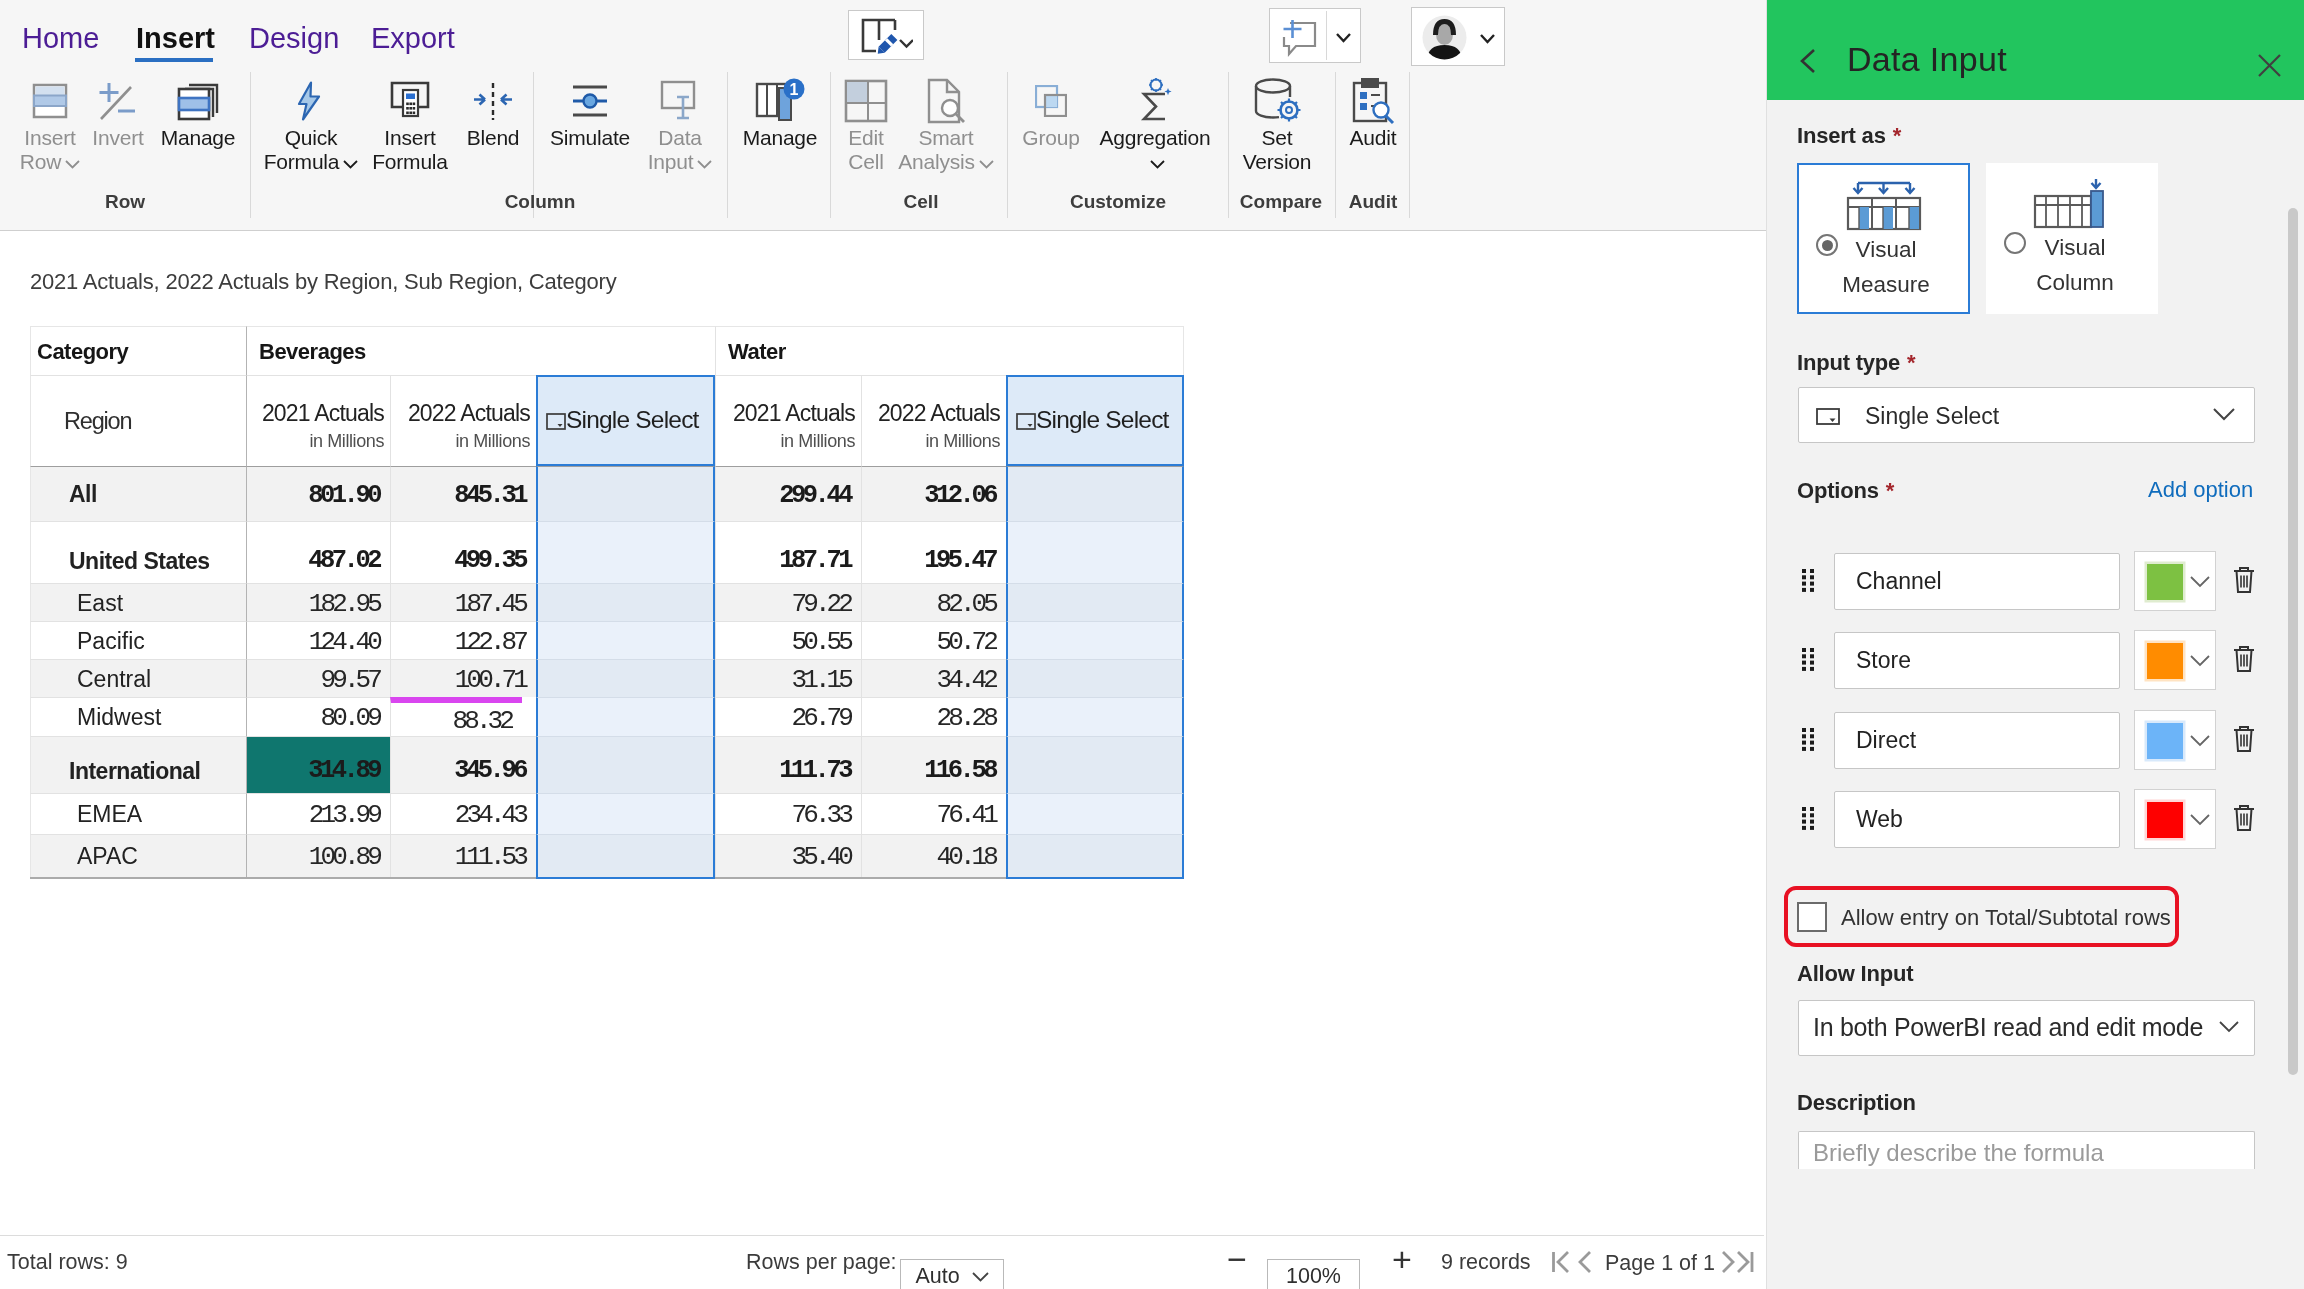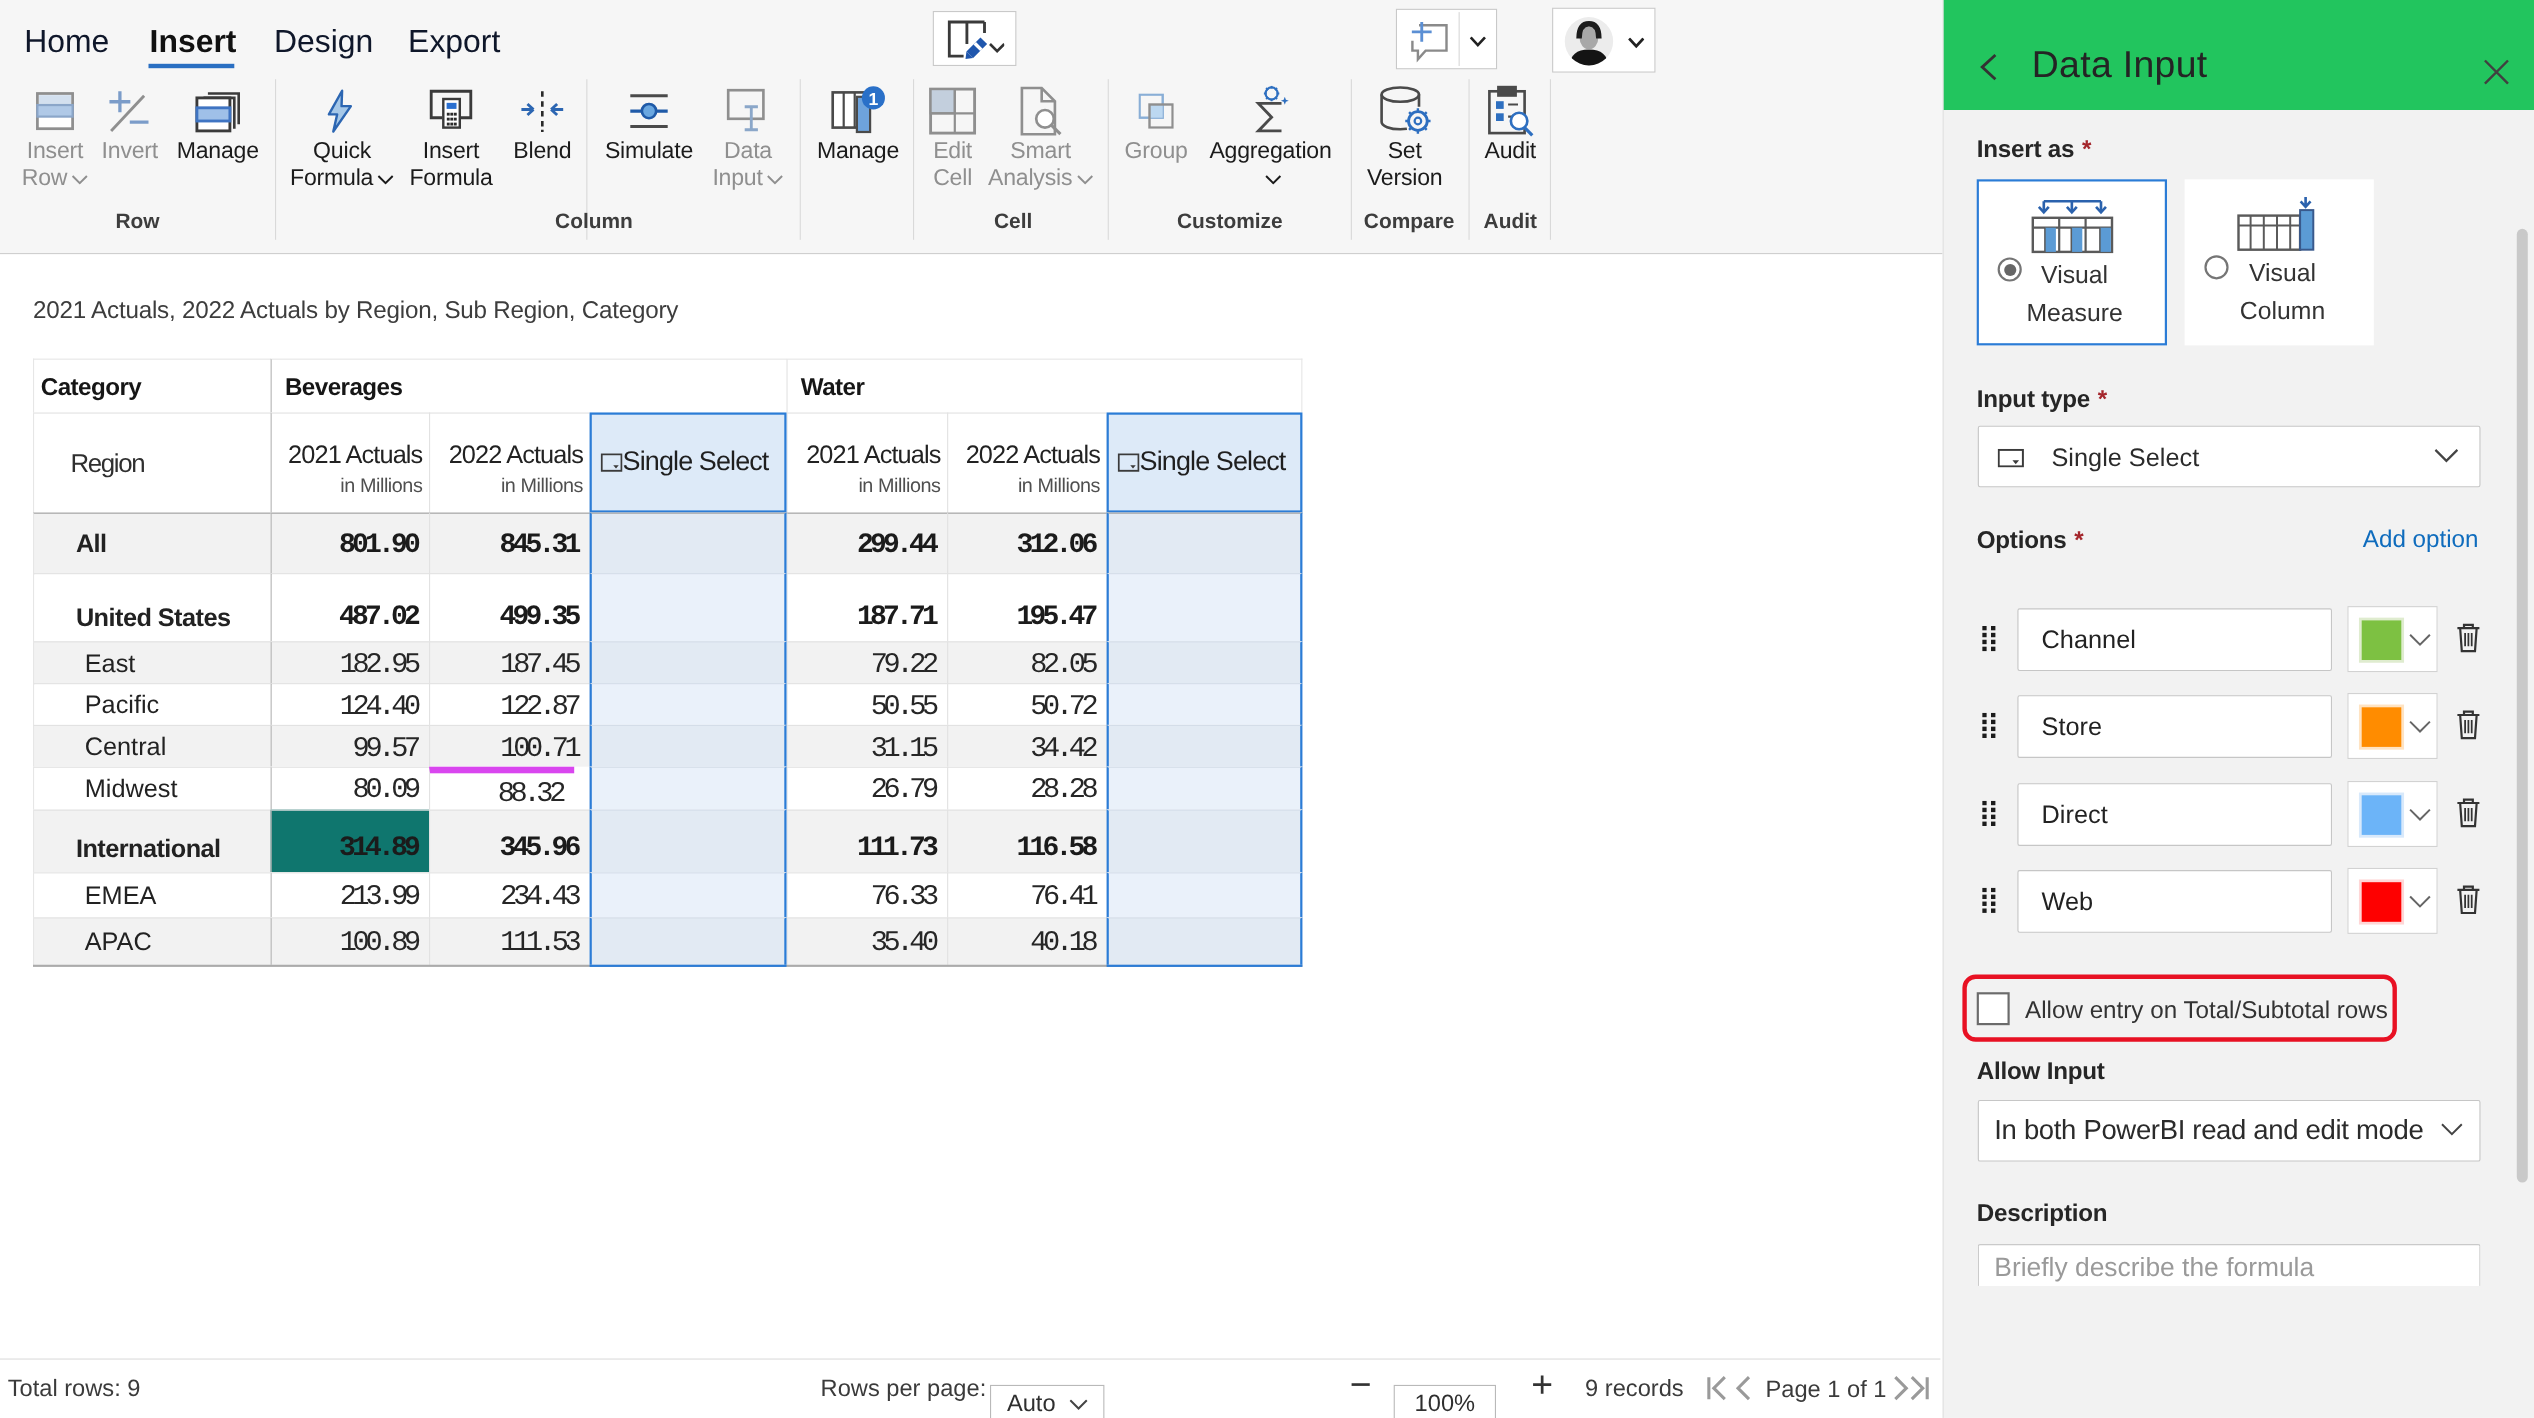--- a/index.html
+++ b/index.html
@@ -3,21 +3,21 @@
 <meta charset="utf-8">
 <style>
   * { margin:0; padding:0; box-sizing:border-box; }
   html,body { width:2304px; height:1289px; overflow:hidden; }
   body { font-family:"Liberation Sans", sans-serif; background:#ffffff; }
   #page { position:relative; width:2304px; height:1289px; overflow:hidden; }
   .abs { position:absolute; }
 
   
   #ribbon { position:absolute; left:0; top:0; width:1766px; height:231px; background:#f6f6f6; border-bottom:1px solid #cfcfcf; }
-  .tab { position:absolute; top:22px; font-size:29px; color:#0f172a; }
+  .tab { position:absolute; top:22px; font-size:29px; color:#4c1d95; }
   .rsep { position:absolute; top:72px; height:146px; width:1px; background:#d9d9d9; }
   .rbtn { position:absolute; top:76px; width:150px; text-align:center; }
   .rbtn .ric { height:50px; display:flex; align-items:center; justify-content:center; }
   .rbtn .rl1, .rbtn .rl2 { font-size:21px; line-height:23.5px; color:#1b1b1b; letter-spacing:-0.2px; }
   .rbtn.dis .rl1, .rbtn.dis .rl2 { color:#8f8f8f; }
   .glabel { position:absolute; top:191px; font-size:19px; font-weight:bold; color:#3d3d3d; text-align:center; width:160px; }
   .topbtn { position:absolute; background:#fff; border:1px solid #c9c9c9; }
 
   
   #main { position:absolute; left:0; top:233px; width:1764px; height:1002px; background:#fff; }

